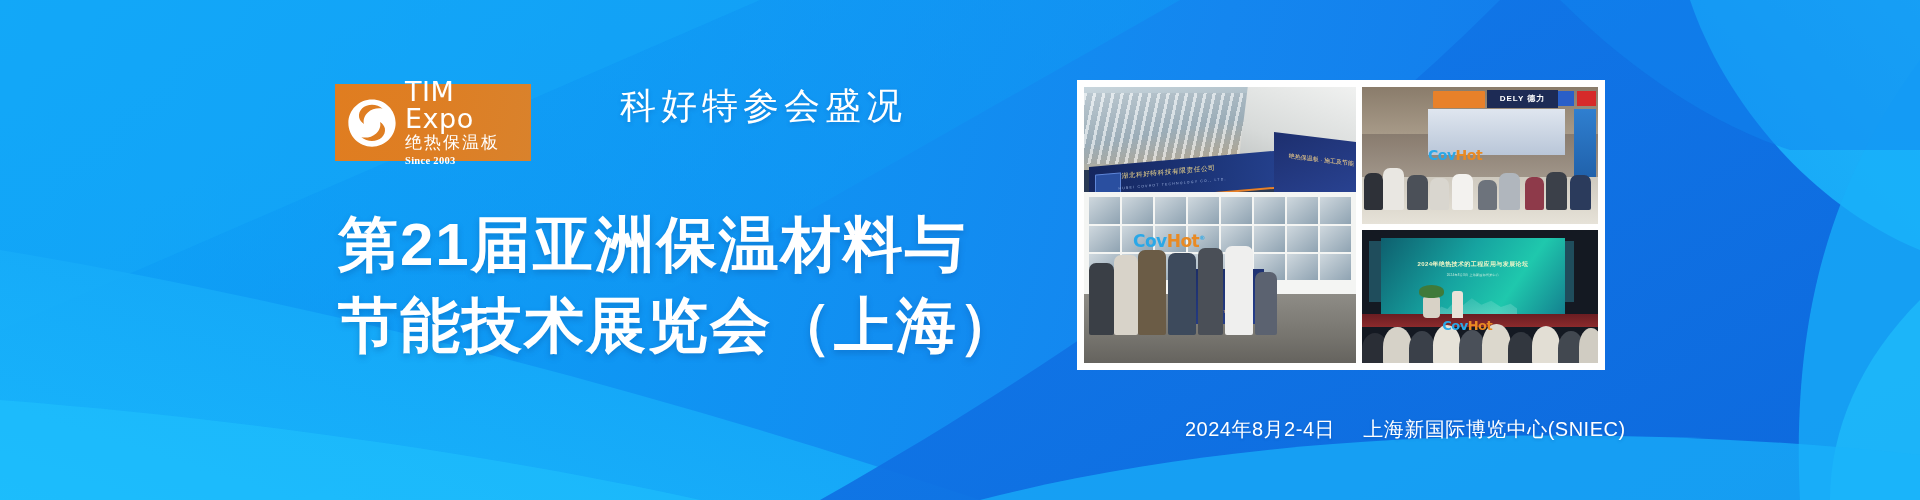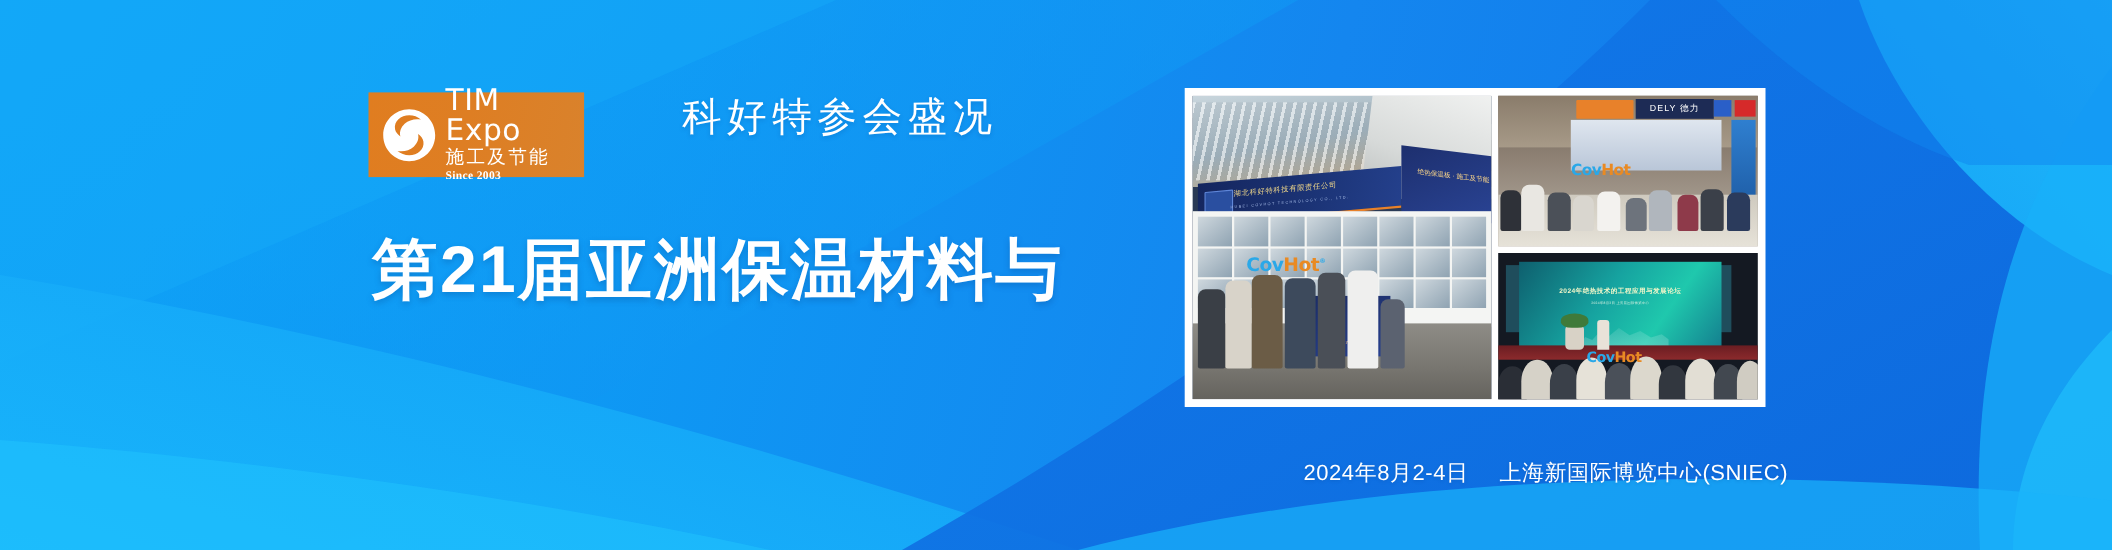--- a/index.html
+++ b/index.html
@@ -104,21 +104,21 @@
   .people{position:absolute;bottom:10%;left:0;width:100%;height:44%;}
   .people i{position:absolute;bottom:0;border-radius:7px 7px 2px 2px;display:block;}
 
   
   .ph-b{background:linear-gradient(180deg,#6d6257 0%,#8d8073 40%,#b9b2a7 100%);}
   .ph-b .top{position:absolute;left:0;top:0;width:100%;height:34%;
     background:linear-gradient(180deg,#8a7c6b 0%,#a79a88 100%);}
   .ph-b .sign1{position:absolute;left:30%;top:3%;width:22%;height:12%;
     background:#e8812a;border-radius:1px;}
   .ph-b .sign2{position:absolute;left:53%;top:2%;width:30%;height:13%;
-    background:#1d2b55;color:#fff;font-size:8px;font-weight:normal;letter-spacing:1px;
+    background:#1d2b55;color:#fff;font-size:8px;font-weight:bold;letter-spacing:1px;
     display:flex;align-items:center;justify-content:center;}
   .ph-b .sign3{position:absolute;right:1%;top:3%;width:8%;height:11%;background:#d62a2a;}
   .ph-b .sign4{position:absolute;right:10%;top:3%;width:7%;height:11%;background:#2a5fc8;}
   .ph-b .stand{position:absolute;left:28%;top:16%;width:58%;height:34%;
     background:linear-gradient(180deg,#dfe6ef 0%,#b9c6d8 100%);}
   .ph-b .pillar{position:absolute;right:1%;top:16%;width:9%;height:54%;
     background:linear-gradient(180deg,#2f7fd0 0%,#1f5fa8 100%);}
   .ph-b .tables{position:absolute;left:0;bottom:0;width:100%;height:34%;
     background:linear-gradient(180deg,#cfcabf 0%,#e6e2d8 100%);}
   .ph-b .covhot{position:absolute;left:28%;top:44%;font-size:14px;font-weight:bold;
@@ -198,29 +198,30 @@
   <div class="logo-box">
     <div class="logo-mark">
       <svg viewBox="0 0 64 64" width="54" height="54" aria-hidden="true">
         <path d="M32 4C16.5 4 4 16.5 4 32s12.5 28 28 28 28-12.5 28-28S47.5 4 32 4zm0 6.5c4.8 0 9.2 1.7 12.6 4.5-6.4-1.1-12.9.4-17.5 4.6-4.1 3.8-5.9 8.9-4.6 13.6-3.1-2-5.2-4.7-5.8-7.9C15.4 16.9 22.9 10.5 32 10.5zM19.4 48.9c6.4 1.1 12.9-.4 17.5-4.6 4.1-3.8 5.9-8.9 4.6-13.6 3.1 2 5.2 4.7 5.8 7.9 1.3 8.4-6.2 14.8-15.3 14.8-4.8 0-9.2-1.7-12.6-4.5z" fill="#ffffff"></path>
         <path d="M41.5 18.5c-5.6-.6-11 1.1-14.3 4.6-2.3 2.4-3.2 5.3-2.6 8.1 2.7-4.9 8.6-8.6 16.9-12.7z" fill="#ffffff"></path>
         <path d="M22.5 45.5c5.6.6 11-1.1 14.3-4.6 2.3-2.4 3.2-5.3 2.6-8.1-2.7 4.9-8.6 8.6-16.9 12.7z" fill="#ffffff"></path>
       </svg>
     </div>
     <div class="logo-text">
       <span class="logo-title">TIM Expo</span>
-      <span class="logo-cn">施工及节能</span>
+      <span class="logo-cn">绝热保温板</span>
       <span class="logo-since">Since 2003</span>
     </div>
   </div>
 
   <div class="subtitle">科好特参会盛况</div>
 
   <div class="headline">
     <span class="ln">第21届亚洲保温材料与</span>
+    <span class="ln">节能技术展览会（上海）</span>
   </div>
 
   <div class="datebar">
     <span>2024年8月2-4日</span>
     <span class="gap"></span>
     <span>上海新国际博览中心(SNIEC)</span>
   </div>
 
   <div class="collage">
 

